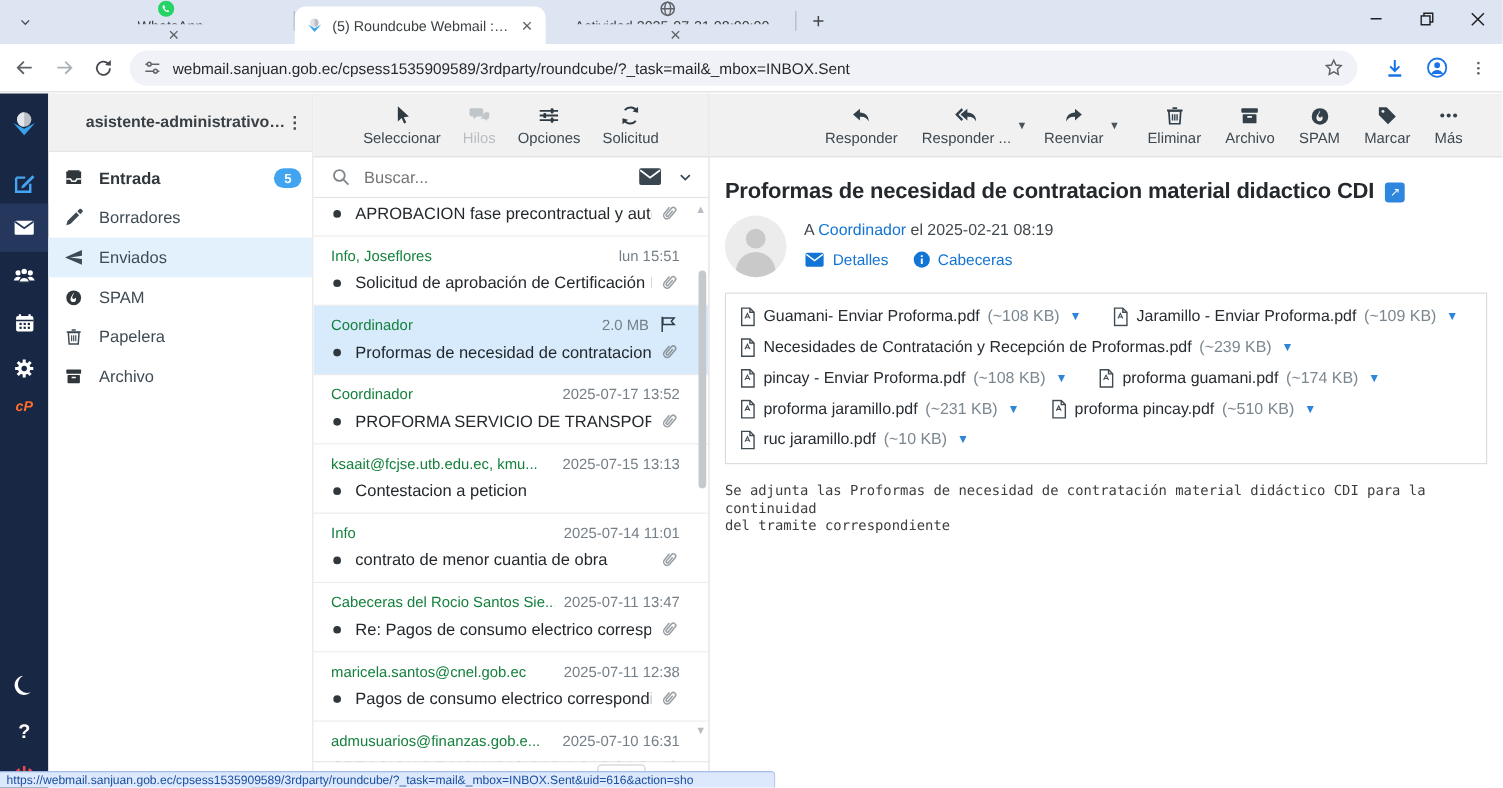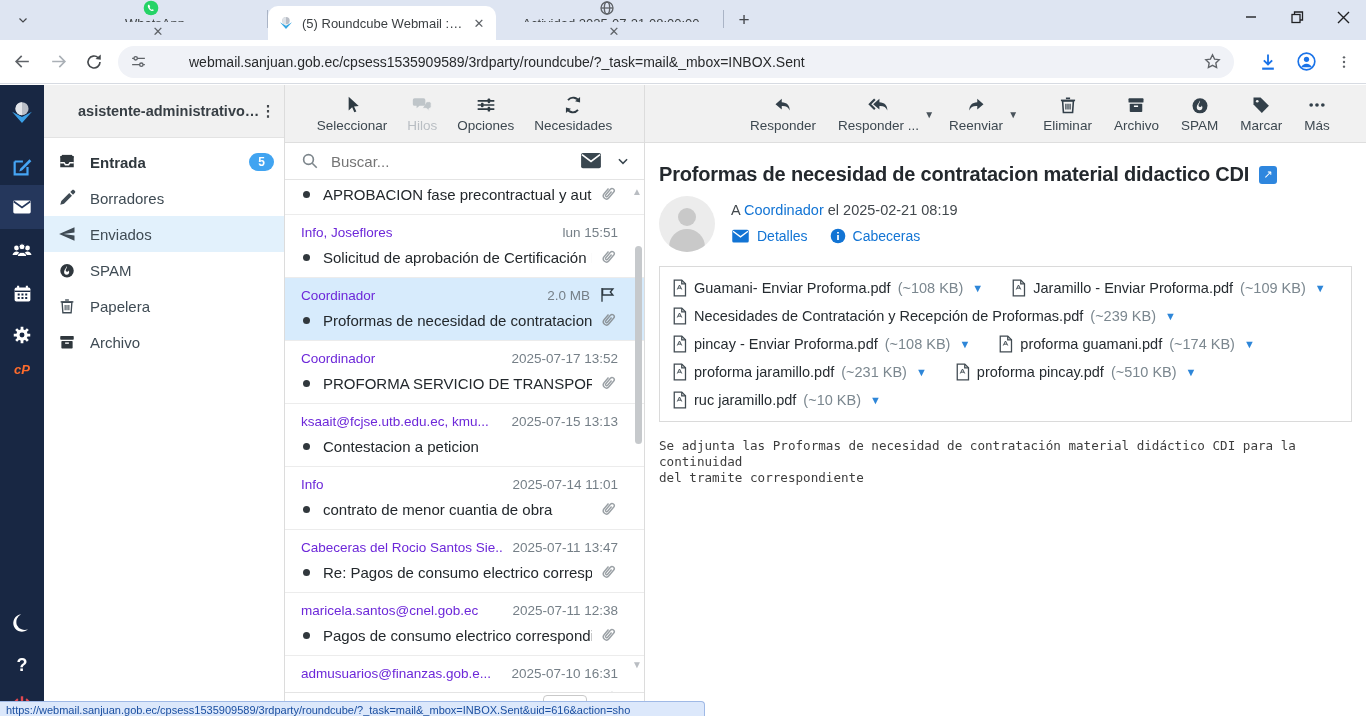--- a/index.html
+++ b/index.html
@@ -15,21 +15,21 @@
   .tab.active { background:#fff; }
   .tab .favicon { width:16px; height:16px; margin-right:8px; flex:0 0 16px; }
   .tab .title { flex:1; overflow:hidden; white-space:nowrap; }
   .tab .close { width:18px; height:18px; border-radius:50%; display:flex; align-items:center; justify-content:center; color:#5f6368; font-size:13px; margin-left:6px; }
   .newtab { width:28px; height:28px; margin:0 0 6px 6px; display:flex; align-items:center; justify-content:center; font-size:19px; color:#44474c; }
   .wincontrols { position:absolute; right:0; top:0; height:34px; display:flex; }
   .winbtn { width:46px; height:34px; display:flex; align-items:center; justify-content:center; color:#202124; font-size:13px; }
 
   .navbar { position:absolute; top:40px; left:0; right:0; height:44px; background:#fff; border-bottom:1px solid #d7dbe2; display:flex; align-items:center; }
   .navicon { width:28px; height:28px; display:flex; align-items:center; justify-content:center; margin-left:8px; font-size:17px; color:#5f6368; }
-  .omnibox { flex:1; height:32px; margin:0 10px 0 10px; background:#f0f2f7; border-radius:16px; display:flex; align-items:center; padding:0 12px;gap:32px; }
+  .omnibox { flex:1; height:32px; margin:0 10px 0 10px; background:#f0f2f7; border-radius:16px; display:flex; align-items:center; padding:0 12px; }
   .omnibox .urltext { flex:1; font-size:14px; color:#27292b; margin-left:10px; white-space:nowrap; overflow:hidden; }
   .toolbar-right { display:flex; align-items:center; margin-right:8px; }
   .toolbar-right .navicon { margin-left:10px; }
 
   
   .app { position:absolute; top:85px; left:0; right:0; bottom:0; display:flex; background:#fff; }
 
   
   .rail { width:44px; background:#182743; position:relative; flex:0 0 44px; }
   .rail .ritem { position:absolute; left:0; width:44px; height:40px; display:flex; align-items:center; justify-content:center; }
@@ -54,21 +54,21 @@
   .listcol { width:360px; flex:0 0 360px; border-right:1px solid #dcdcdc; position:relative; background:#fff; display:flex; flex-direction:column; }
   .list-toolbar { height:58px; background:#f1f1f1; border-bottom:1px solid #dedede; display:flex; align-items:center; justify-content:center; gap:20px; }
   .ltb-btn { display:flex; flex-direction:column; align-items:center; gap:3px; font-size:13.5px; color:#3d4850; }
   .ltb-btn.disabled { color:#b9bec3; }
   .searchrow { height:37px; border-bottom:1px solid #e4e4e4; display:flex; align-items:center; padding:0 14px 0 16px; }
   .searchrow input { border:none; outline:none; background:transparent; font-size:15px; color:#6c757c; flex:1; margin-left:12px; font-family:"Liberation Sans",sans-serif; }
   .msglist { flex:1; overflow:hidden; position:relative; }
   .msg { border-bottom:1px solid #ececec; padding:5px 26px 7px 16px; }
   .msg.selected { background:#d7ebfc; }
   .msg .srow { display:flex; align-items:center; height:24px; }
-  .msg .sender { flex:1; font-size:13.5px; color:#6d28d9; white-space:nowrap; overflow:hidden; }
+  .msg .sender { flex:1; font-size:13.5px; color:#15803d; white-space:nowrap; overflow:hidden; }
   .msg .mdate { font-size:13.5px; color:#757f87; margin-left:8px; white-space:nowrap; }
   .msg .jrow { display:flex; align-items:center; height:26px; }
   .msg .marker { width:22px; flex:0 0 22px; display:flex; align-items:center; }
   .msg .dot { width:7px; height:7px; border-radius:50%; background:#31383d; margin-left:2px; }
   .msg .subject { flex:1; font-size:15px; color:#23282c; white-space:nowrap; overflow:hidden; }
   .clip-icon { width:20px; height:20px; margin-left:6px; flex:0 0 20px; }
   .flag-icon { width:20px; height:18px; margin-left:8px; flex:0 0 20px; }
   .list-scroll-up { position:absolute; right:2px; top:6px; color:#b9bdc2; font-size:10px; }
   .list-scroll-dn { position:absolute; right:2px; bottom:22px; color:#b9bdc2; font-size:10px; }
   .list-thumb { position:absolute; right:2px; top:66px; width:7px; height:198px; background:#c6c9cc; border-radius:4px; }
@@ -416,21 +416,21 @@
         <span>Opciones</span>
       </div>
       <div class="ltb-btn">
         <span>
             <svg width="20" height="20" viewBox="0 0 24 24">
               <path d="M19.5 8A8 8 0 006 6.2M4.5 16a8 8 0 0013.5 1.8" fill="none" stroke="#2e3a42" stroke-width="2.2"></path>
               <polygon points="20.5,2.5 20.5,9 14.5,7.5" fill="#2e3a42"></polygon>
               <polygon points="3.5,21.5 3.5,15 9.5,16.5" fill="#2e3a42"></polygon>
             </svg>
           </span>
-        <span>Necesidades</span>
+        <span>Solicitud</span>
       </div>
     </div>
 
     <div class="searchrow">
       <span>
         <svg width="18" height="18" viewBox="0 0 24 24">
             <circle cx="10" cy="10" r="6.5" fill="none" stroke="#7d868c" stroke-width="2.2"></circle>
             <path d="M15 15l6 6" stroke="#7d868c" stroke-width="2.2"></path>
           </svg>
       </span>

